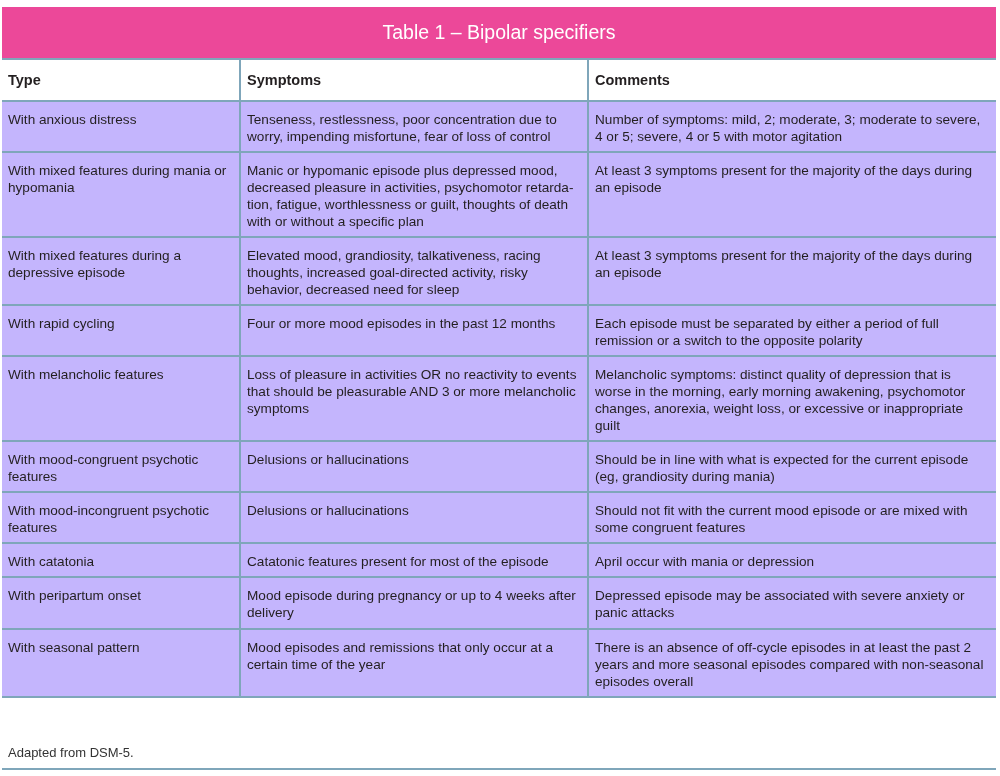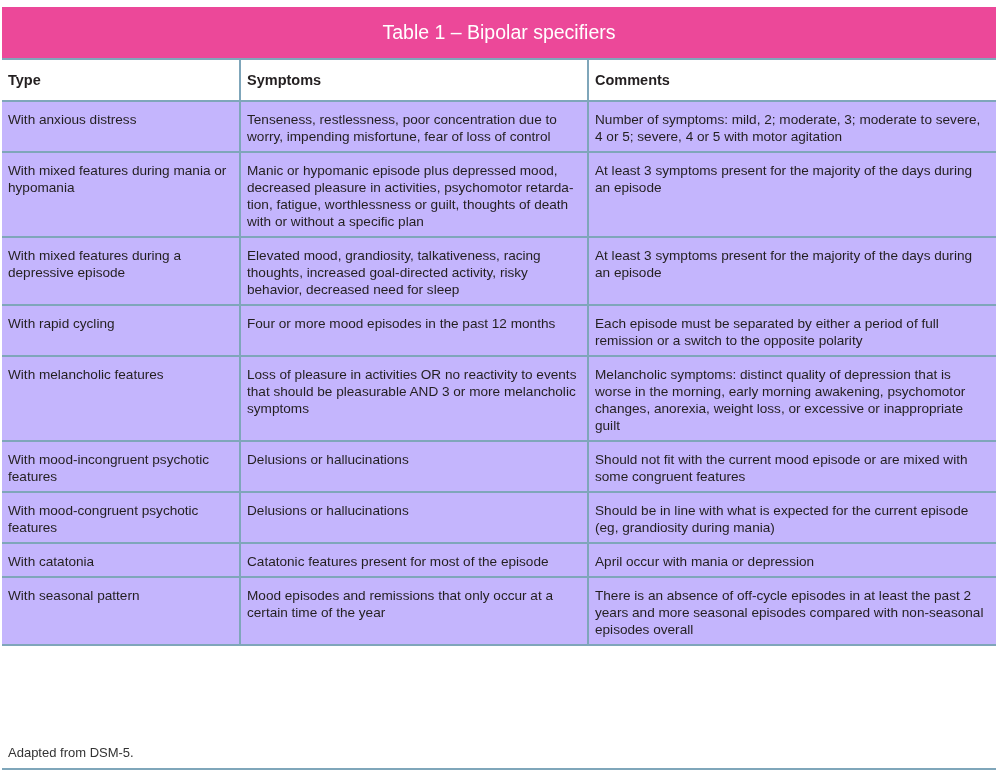--- a/index.html
+++ b/index.html
@@ -59,34 +59,39 @@
     <tr style="height: 46px;">
       <td>With rapid cycling</td>
       <td>Four or more mood episodes in the past 12 months</td>
       <td>Each episode must be separated by either a period of full remission or a switch to the opposite polarity</td>
     </tr>
     <tr style="height: 84px;">
       <td>With melancholic features</td>
       <td>Loss of pleasure in activities OR no reactivity to events that should be pleasurable AND 3 or more melancholic symptoms</td>
       <td>Melancholic symptoms: distinct quality of depression that is worse in the morning, early morning awakening, psychomotor changes, anorexia, weight loss, or excessive or inappropriate guilt</td>
     </tr>
+    <tr style="height: 46px;">
+      <td>With mood-congruent psychotic features</td>
+      <td>Delusions or hallucinations</td>
+      <td>Should be in line with what is expected for the current episode (eg, grandiosity during mania)</td>
+    </tr>
     <tr style="height: 47px;">
       <td>With mood-incongruent psychotic features</td>
       <td>Delusions or hallucinations</td>
       <td>Should not fit with the current mood episode or are mixed with some congruent features</td>
     </tr>
-    <tr style="height: 46px;">
-      <td>With mood-congruent psychotic features</td>
-      <td>Delusions or hallucinations</td>
-      <td>Should be in line with what is expected for the current episode (eg, grandiosity during mania)</td>
-    </tr>
     <tr style="height: 32px; margin-top: 47px;">
       <td>With catatonia</td>
       <td>Catatonic features present for most of the episode</td>
       <td>April occur with mania or depression</td>
+    </tr>
+    <tr style="height: 52px;">
+      <td>With peripartum onset</td>
+      <td>Mood episode during pregnancy or up to 4 weeks after delivery</td>
+      <td>Depressed episode may be associated with severe anxiety or panic attacks</td>
     </tr>
     <tr style="height: 66px;">
       <td>With seasonal pattern</td>
       <td>Mood episodes and remissions that only occur at a certain time of the year</td>
       <td>There is an absence of off-cycle episodes in at least the past 2 years and more seasonal episodes compared with non-seasonal episodes overall</td>
     </tr>
   </tbody>
 </table>
 
 <div class="footnote">Adapted from DSM-5.</div>

